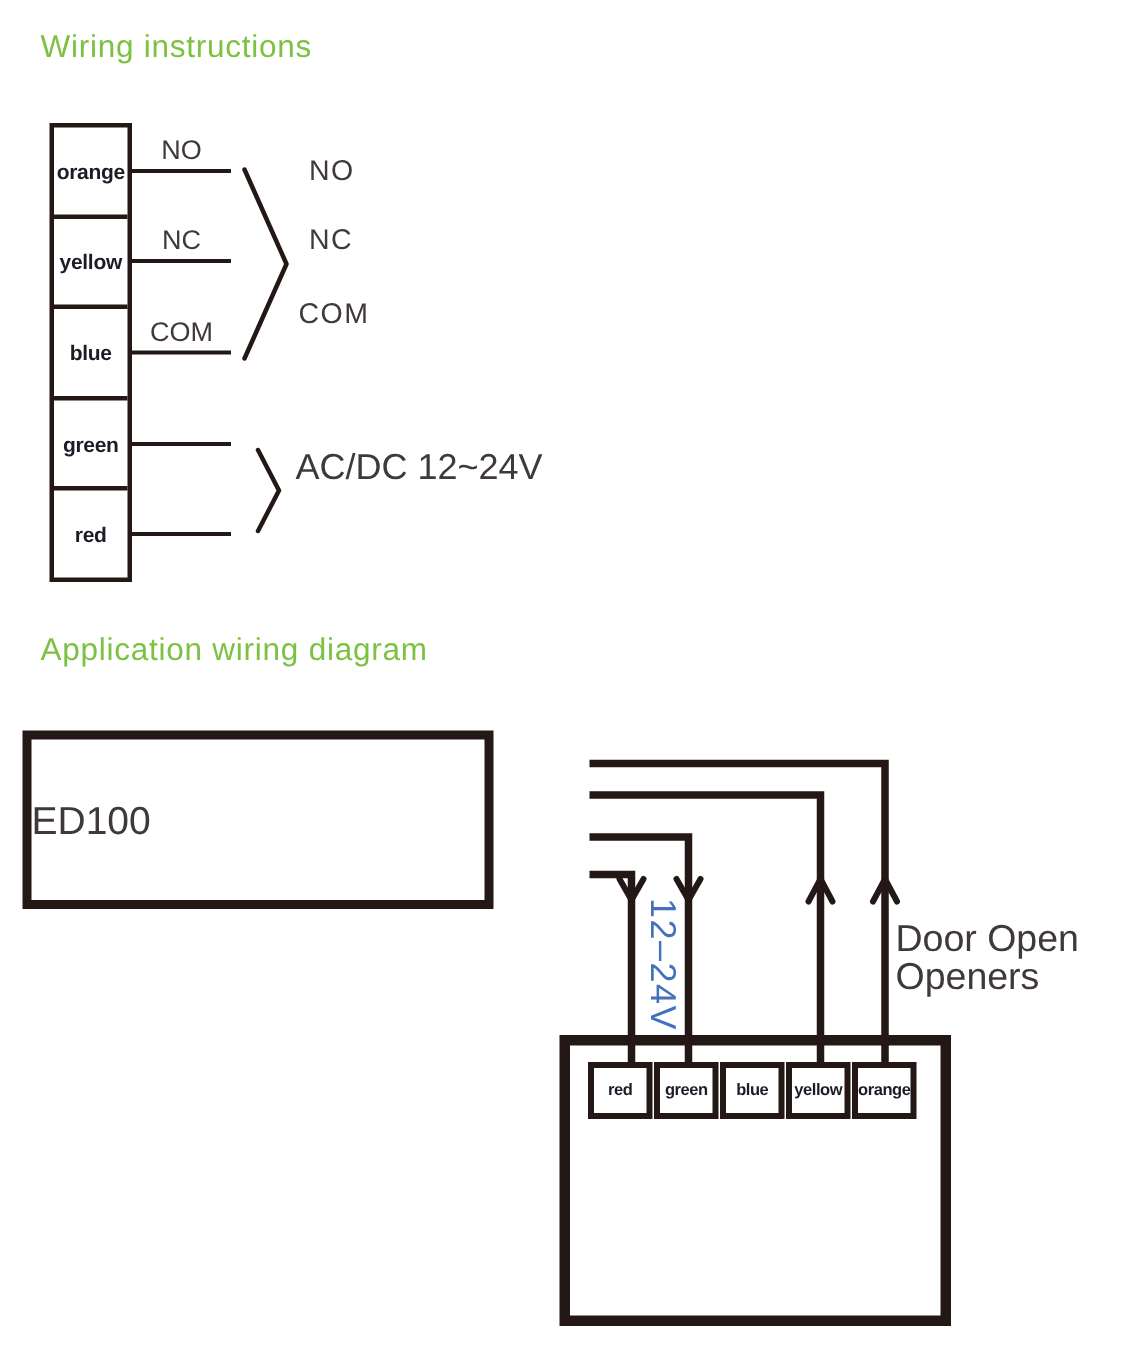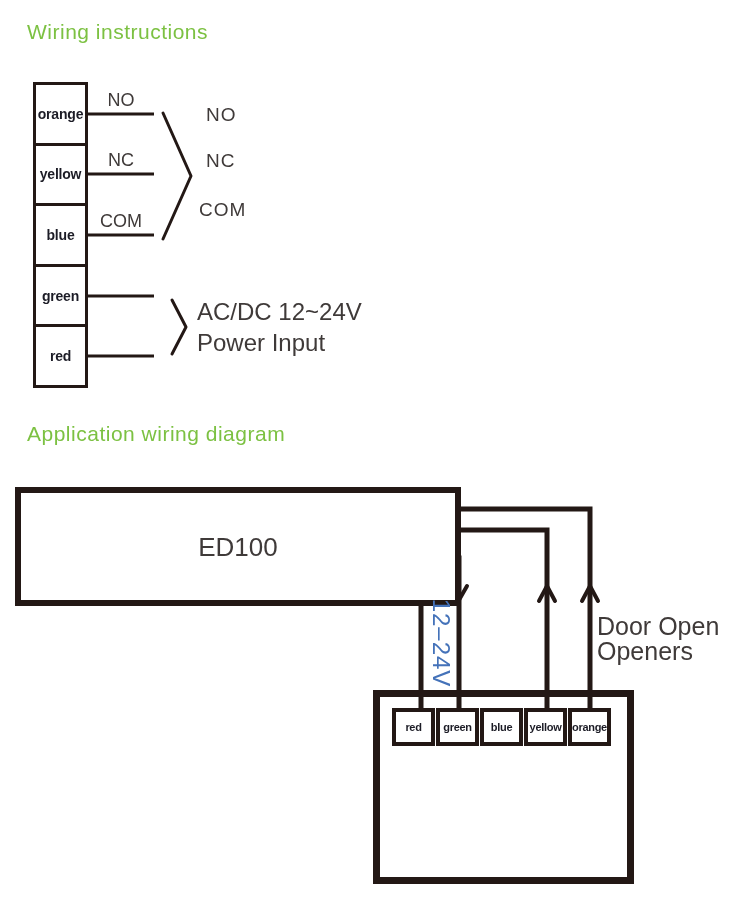--- a/index.html
+++ b/index.html
@@ -45,23 +45,23 @@
     position:absolute; font-size:19px; letter-spacing:1px;
     color: var(--text-dark,#3f3a39); white-space:nowrap;
   }
   .power-label {
     position:absolute; left:197px; top:296px; width:195px; text-align:left;
     font-size:24px; line-height:31px; color: var(--text-dark,#3f3a39); white-space:nowrap;
   }
 
   
   .opener-box {
-    position:absolute; left:15px; top:487px; width:446px; height:119px;
+    position:absolute; left:15px; top:487px; width:314px; height:119px;
     border:6px solid var(--line-black,#231815); box-sizing:border-box; background:#fff;
-    display:flex; flex-direction:column; align-items:center; justify-content:center;
+    display:flex; flex-direction:column; align-items:flex-start; justify-content:center;
     font-size:26px; line-height:32px; color: var(--text-dark,#3f3a39);
     text-align:center; white-space:nowrap;
   }
   .voltage-label {
     position:absolute; left:391px; top:629px; width:100px; height:28px;
     transform:rotate(90deg); transform-origin:center;
     font-size:24px; letter-spacing:1px; text-align:center;
     color: var(--voltage-blue,#4472b9); white-space:nowrap;
   }
   .signal-label {
@@ -134,21 +134,20 @@
   <div class="wire-label" style="top:90px">NO</div>
   <div class="wire-label" style="top:150px">NC</div>
   <div class="wire-label" style="top:211px">COM</div>
 
   <div class="relay-label" style="left:206px;top:104px">NO</div>
   <div class="relay-label" style="left:206px;top:150px">NC</div>
   <div class="relay-label" style="left:199px;top:199px">COM</div>
 
   <div class="power-label">
     <div>AC/DC 12~24V</div>
-    <div>Power Input</div>
   </div>
 
   <div id="title2" class="sec-title">Application wiring diagram</div>
 
   <div class="opener-box">
     <div>ED100</div>
   </div>
 
   <div class="voltage-label">12–24V</div>
 

